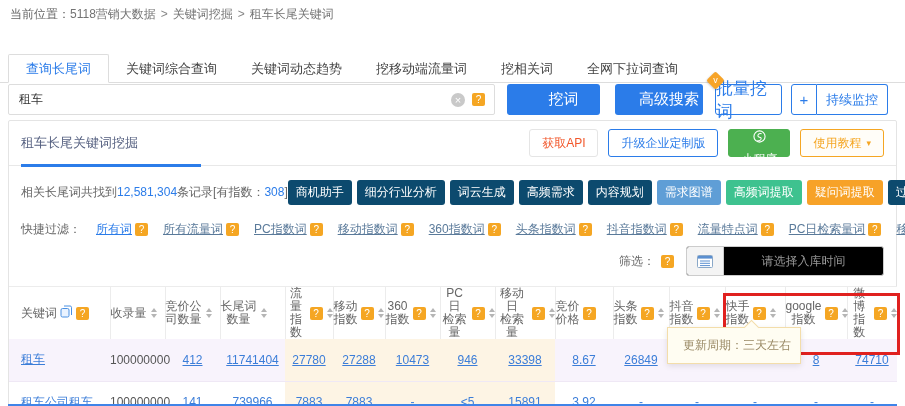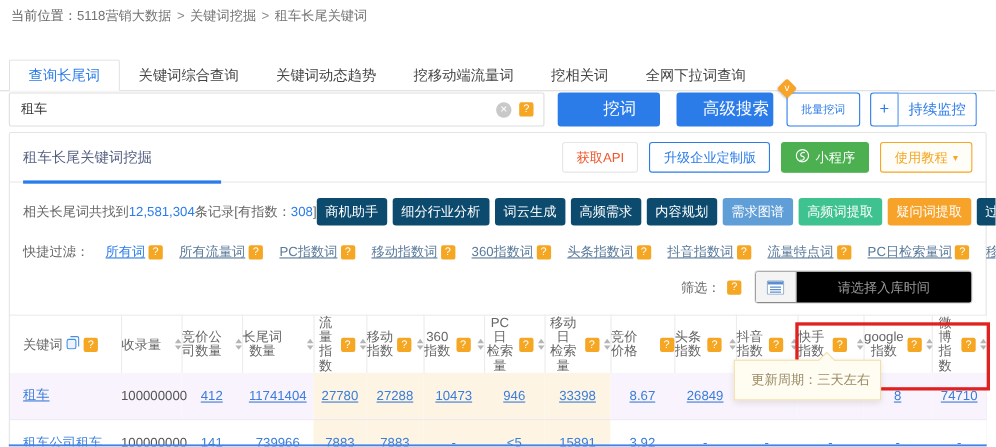--- a/index.html
+++ b/index.html
@@ -25,38 +25,38 @@
   .search-input { border:0; outline:0; flex:1; padding:0 10px; font-size:12px; color:#333; font-family:inherit; }
   .clear-icon { width:14px; height:14px; border-radius:50%; background:#c9c9c9; color:#fff;
                 font-size:11px; line-height:14px; text-align:center; margin-right:7px; cursor:pointer; flex:0 0 auto; }
   .help-badge { display:inline-block; min-width:13px; height:13px; padding:0 1px; background:#f5a623; color:#fff;
                 border-radius:2px; font-size:10px; line-height:13px; text-align:center; vertical-align:1px; cursor:pointer; }
   .search-box .help-badge { margin-right:9px; }
   .btn { display:inline-flex; align-items:center; justify-content:center; border-radius:3px; cursor:pointer; }
   .btn-primary { background:#2b7ce9; color:#fff;padding-left:20px; }
   .btn-dig { width:93px; margin-left:12px; font-size:15px; }
   .btn-adv { width:88px; margin-left:15px; font-size:15px; }
-  .btn-batch { width:67px; margin-left:12px; border:1px solid #2b7ce9; color:#2b7ce9; background:#fff; font-size:10px; }
+  .btn-batch { width:67px; margin-left:12px; border:1px solid #2b7ce9; color:#2b7ce9; background:#fff; font-size:17px; }
   .btn-group { display:flex; margin-left:9px; }
   .btn-plus { width:26px; border:1px solid #2b7ce9; color:#2b7ce9; background:#fff; border-radius:3px 0 0 3px; font-size:15px; }
   .btn-mon  { width:71px; border:1px solid #2b7ce9; border-left:0; color:#2b7ce9; background:#fff; border-radius:0 3px 3px 0; font-size:13px; }
   .vip-badge { position:absolute; left:701px; top:-10px; width:13px; height:13px; background:#f7a428;
                transform:rotate(45deg); border-radius:2px; z-index:3; box-shadow:0 1px 2px rgba(0,0,0,.2); }
   .vip-badge span { display:block; transform:rotate(-45deg); color:#fff; font-size:9px; line-height:13px; text-align:center; }
   
   .card { margin:5px 8px 0; border:1px solid #e4e4e4; border-radius:2px; position:relative; height:300px; background:#fff; }
   .panel-header { height:45px; display:flex; align-items:center; padding:0 12px;
                   border-bottom:1px solid #e8e8e8; position:relative; }
   .panel-header::after { content:""; position:absolute; left:12px; bottom:-2px; width:180px; height:3px; background:#2b7ce9; }
   .panel-title { color:#556080; font-size:13px; }
   .panel-actions { margin-left:auto; display:flex; gap:10px; align-items:center; }
   .pa-btn { height:28px; padding:0 12px; border-radius:3px; display:inline-flex; align-items:center; gap:5px; font-size:12px; cursor:pointer; }
   .pa-api { border:1px solid #e5e5e5; color:#f2572b; background:#fff; }
   .pa-upg { border:1px solid #2b7ce9; color:#2b7ce9; background:#fff; }
-  .pa-mini { background:#4cb050; color:#fff; border:1px solid #4cb050; }
+  .pa-mini { background:#4cb050; color:#fff; border:1px solid #4cb050;flex-direction:column; }
   .pa-tut { border:1px solid #f5a623; color:#f5a623; background:#fffdf8; }
   .caret { font-size:9px; }
   
   .stats-row { display:flex; align-items:center; padding:0 12px; margin-top:13px; height:26px; }
   .stats-text { color:#666; white-space:nowrap; }
   .stats-text b { color:#2b7ce9; font-weight:normal; }
   .action-btns { margin-left:auto; display:flex; gap:5px; }
   .ab { height:25px; padding:0 8px; color:#fff; border-radius:3px; display:inline-flex; align-items:center; gap:4px;
         font-size:12px; cursor:pointer; white-space:nowrap; }
   .c-blue { background:#0c4a6e; } .c-steel { background:#5f9ed6; }
@@ -70,21 +70,21 @@
   .filter-row { margin-top:8px; padding:0 12px; display:flex; justify-content:flex-end; align-items:center; gap:6px; color:#666; }
   .date-group { display:flex; border:1px solid #ccc; border-radius:3px; height:30px; width:198px; margin-left:6px;
                 overflow:hidden; cursor:pointer; background:#000000; }
   .date-icon-cell { width:37px; background:#f4f4f4; border-right:1px solid #ccc; display:flex; align-items:center; justify-content:center; }
   .date-text { flex:1; display:flex; align-items:center; justify-content:center; color:#999; }
   
   table { width:100%; border-collapse:collapse; table-layout:fixed; margin-top:10px; }
   thead th { height:40px; font-weight:normal; color:#666; background:#fff;
              border-top:1px solid #ececec; border-right:1px solid #ececec; font-size:12px; }
   thead th:last-child { border-right:0; }
-  .hwrap { display:flex; align-items:center; justify-content:space-between; gap:3px; }
+  .hwrap { display:flex; align-items:center; justify-content:flex-start; gap:3px; }
   .hwrap-left { justify-content:flex-start; padding-left:12px; }
   .lines { display:flex; flex-direction:column; line-height:13px; align-items:center; }
   .sort { display:inline-flex; flex-direction:column; gap:2px; margin-left:1px; cursor:pointer; }
   .sort i { display:block; width:0; height:0; border-left:3px solid transparent; border-right:3px solid transparent; }
   .sort .t-up { border-bottom:4px solid #b5b5b5; }
   .sort .t-dn { border-top:4px solid #b5b5b5; }
   td { height:42px; text-align:center; font-size:12px; }
   td.kw { text-align:left; padding-left:12px; }
   tr.r1 td { background:#f8f3fc; border-bottom:1px solid #efe8f5; }
   tr.r2 td { background:#fff; }

